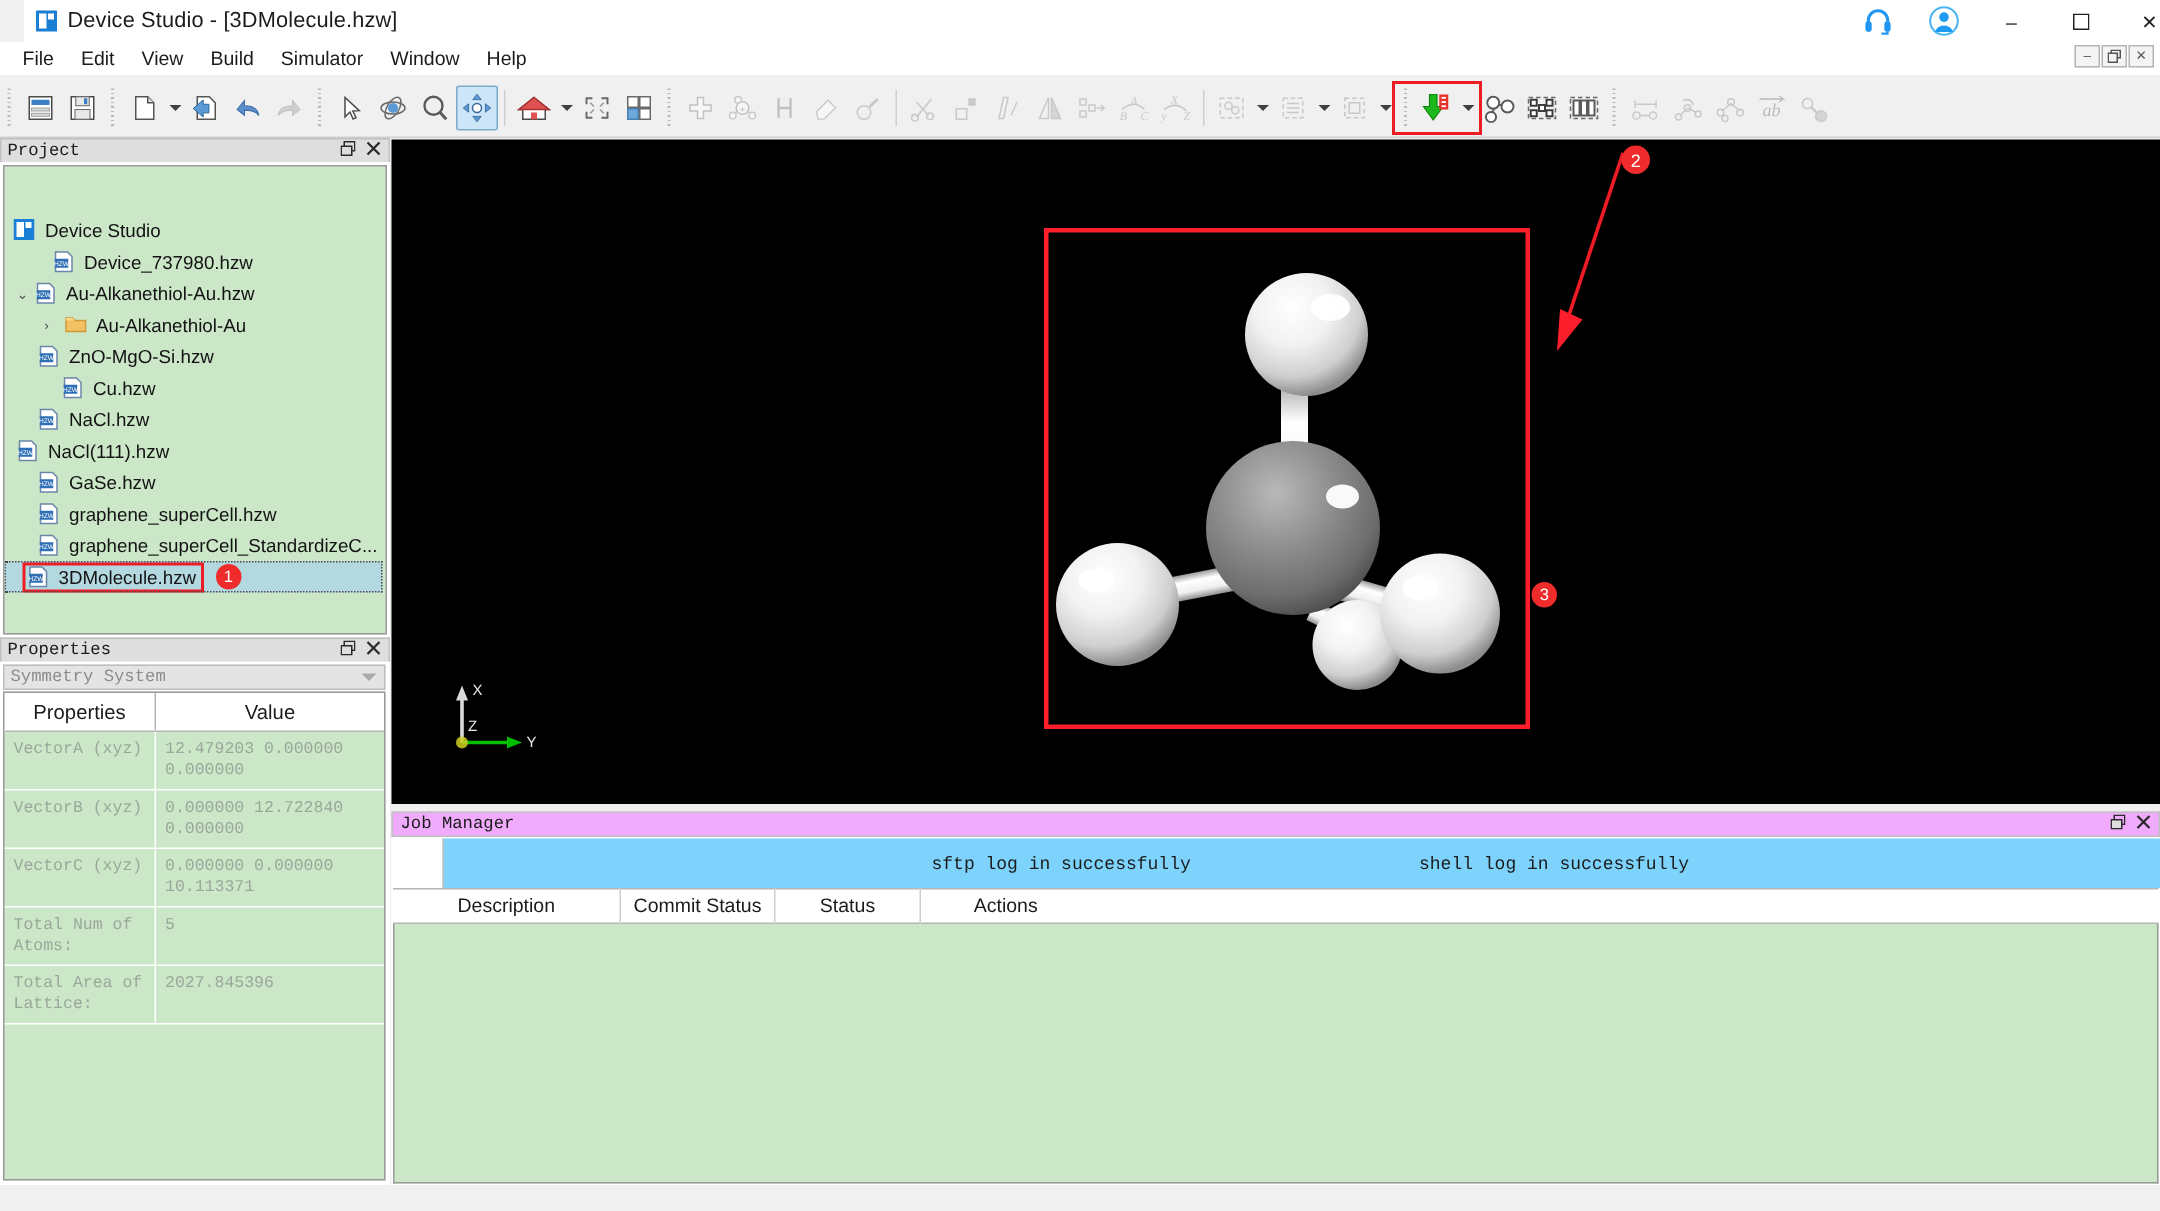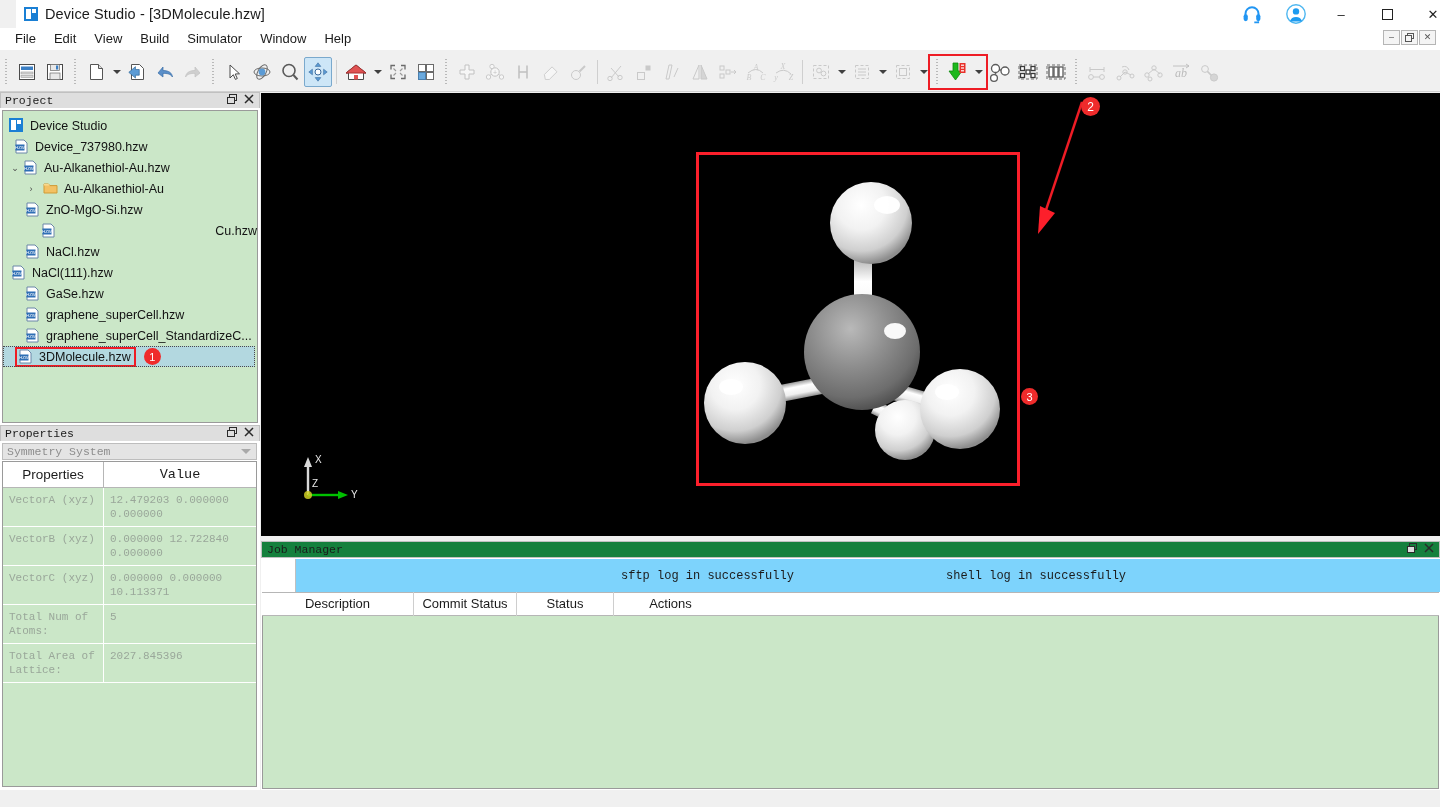--- a/index.html
+++ b/index.html
@@ -143,37 +143,37 @@
   .ptr.head { background: #ffffff; border-bottom: 1px solid #b6b6b6; }
   .pth {
     font-size: 13.5px; color: #1b1b1b; padding: 5px 0; text-align: center;
   }
   .ptd {
     font-family: "Liberation Mono", monospace; font-size: 11px; color: #9aa79a;
     padding: 5px 6px; line-height: 14px;
   }
   .pc1 { width: 101px; flex: none; border-right: 1px solid #ffffff; }
   .ptr.head .pc1 { border-right: 1px solid #b6b6b6; }
-  .pc2 { flex: 1; font-family: Liberation Mono, monospace; }
+  .pc2 { flex: 1; }
 
   
   #viewport {
     position: absolute; left: 261px; top: 93px; width: 1179px; height: 443px;
     background: #000000; overflow: hidden;
   }
   #mol-box {
     position: absolute; left: 435px; top: 59px; width: 324px; height: 334px;
     border: 3px solid #fc1f2b;
   }
   .axes { position: absolute; left: 38px; top: 358px; width: 70px; height: 52px; }
 
   
   #jobmgr { position: absolute; left: 261px; top: 541px; width: 1179px; height: 249px; background: #fff; }
   .jm-title {
-    height: 17px; background: #15803d; border: 1px solid #c0c0c0;
+    height: 17px; background: #f0abfc; border: 1px solid #c0c0c0;
     display: flex; align-items: center; padding-left: 5px;
     font-family: "Liberation Mono", monospace; font-size: 11.5px; color: #1b1b1b;
   }
   .jm-status {
     position: absolute; left: 1px; top: 18px; width: 1392px; height: 33px;
     background: #7dd3fc; border-left: 1px solid #c0c0c0; border-right: 1px solid #c0c0c0;
     display: flex; align-items: center; margin-left: 33px;
   }
   .jm-msg {
     font-family: "Liberation Mono", monospace; font-size: 12px; color: #1b1b1b;
@@ -620,32 +620,32 @@
         <span class="ptool">
           <svg width="10" height="10" viewBox="0 0 10 10">
               <path d="M1 1 L9 9 M9 1 L1 9" stroke="#2a2a2a" stroke-width="1.5"></path>
             </svg>
         </span>
       </span>
     </div>
 
     <div class="tree">
 
-      <div class="tnode" style="padding-left:6px;">
+      <div class="tnode" style="padding-left:6px;margin-top:28px;">
         <span class="ficon">
           <svg width="14" height="14" viewBox="0 0 14 14">
               <rect width="14" height="14" fill="#1a7fd4"></rect>
               <rect x="2" y="2" width="5" height="10" fill="#fff"></rect>
               <rect x="8" y="2" width="4" height="4" fill="#fff"></rect>
             </svg>
         </span>
         <span class="tlabel">Device Studio</span>
       </div>
 
-      <div class="tnode" style="padding-left:11px;">
+      <div class="tnode" style="padding-left:32px;">
         <span class="ficon">
           <svg width="15" height="15" viewBox="0 0 15 15">
               <path d="M2 1h8l3 3v10H2z" fill="#fff" stroke="#6a86a8"></path>
               <rect x="1.5" y="5.5" width="9" height="6" fill="#2f6fb5"></rect>
               <text x="6" y="10.3" font-size="4.4" fill="#fff" text-anchor="middle" font-family="Liberation Sans">HZW</text>
             </svg>
         </span>
         <span class="tlabel">Device_737980.hzw</span>
       </div>
 
@@ -676,21 +676,21 @@
         <span class="ficon">
           <svg width="15" height="15" viewBox="0 0 15 15">
               <path d="M2 1h8l3 3v10H2z" fill="#fff" stroke="#6a86a8"></path>
               <rect x="1.5" y="5.5" width="9" height="6" fill="#2f6fb5"></rect>
               <text x="6" y="10.3" font-size="4.4" fill="#fff" text-anchor="middle" font-family="Liberation Sans">HZW</text>
             </svg>
         </span>
         <span class="tlabel">ZnO-MgO-Si.hzw</span>
       </div>
 
-      <div class="tnode" style="padding-left:38px;justify-content:space-between;">
+      <div class="tnode" style="padding-left:38px;">
         <span class="ficon">
           <svg width="15" height="15" viewBox="0 0 15 15">
               <path d="M2 1h8l3 3v10H2z" fill="#fff" stroke="#6a86a8"></path>
               <rect x="1.5" y="5.5" width="9" height="6" fill="#2f6fb5"></rect>
               <text x="6" y="10.3" font-size="4.4" fill="#fff" text-anchor="middle" font-family="Liberation Sans">HZW</text>
             </svg>
         </span>
         <span class="tlabel">Cu.hzw</span>
       </div>
 

